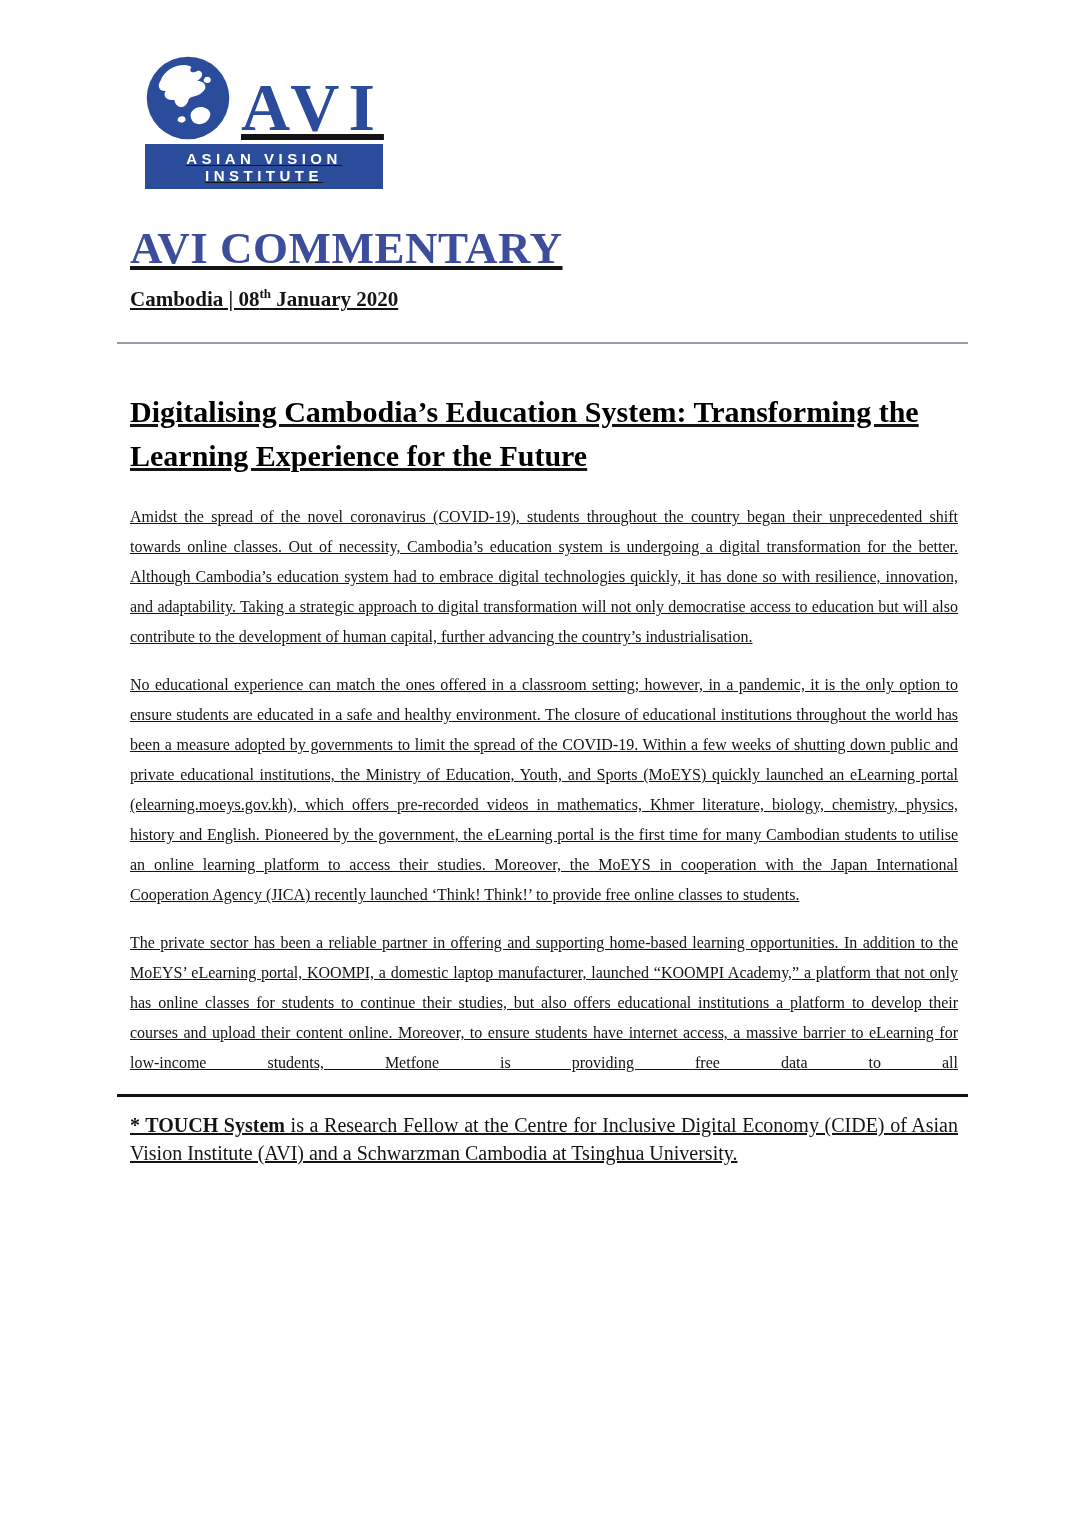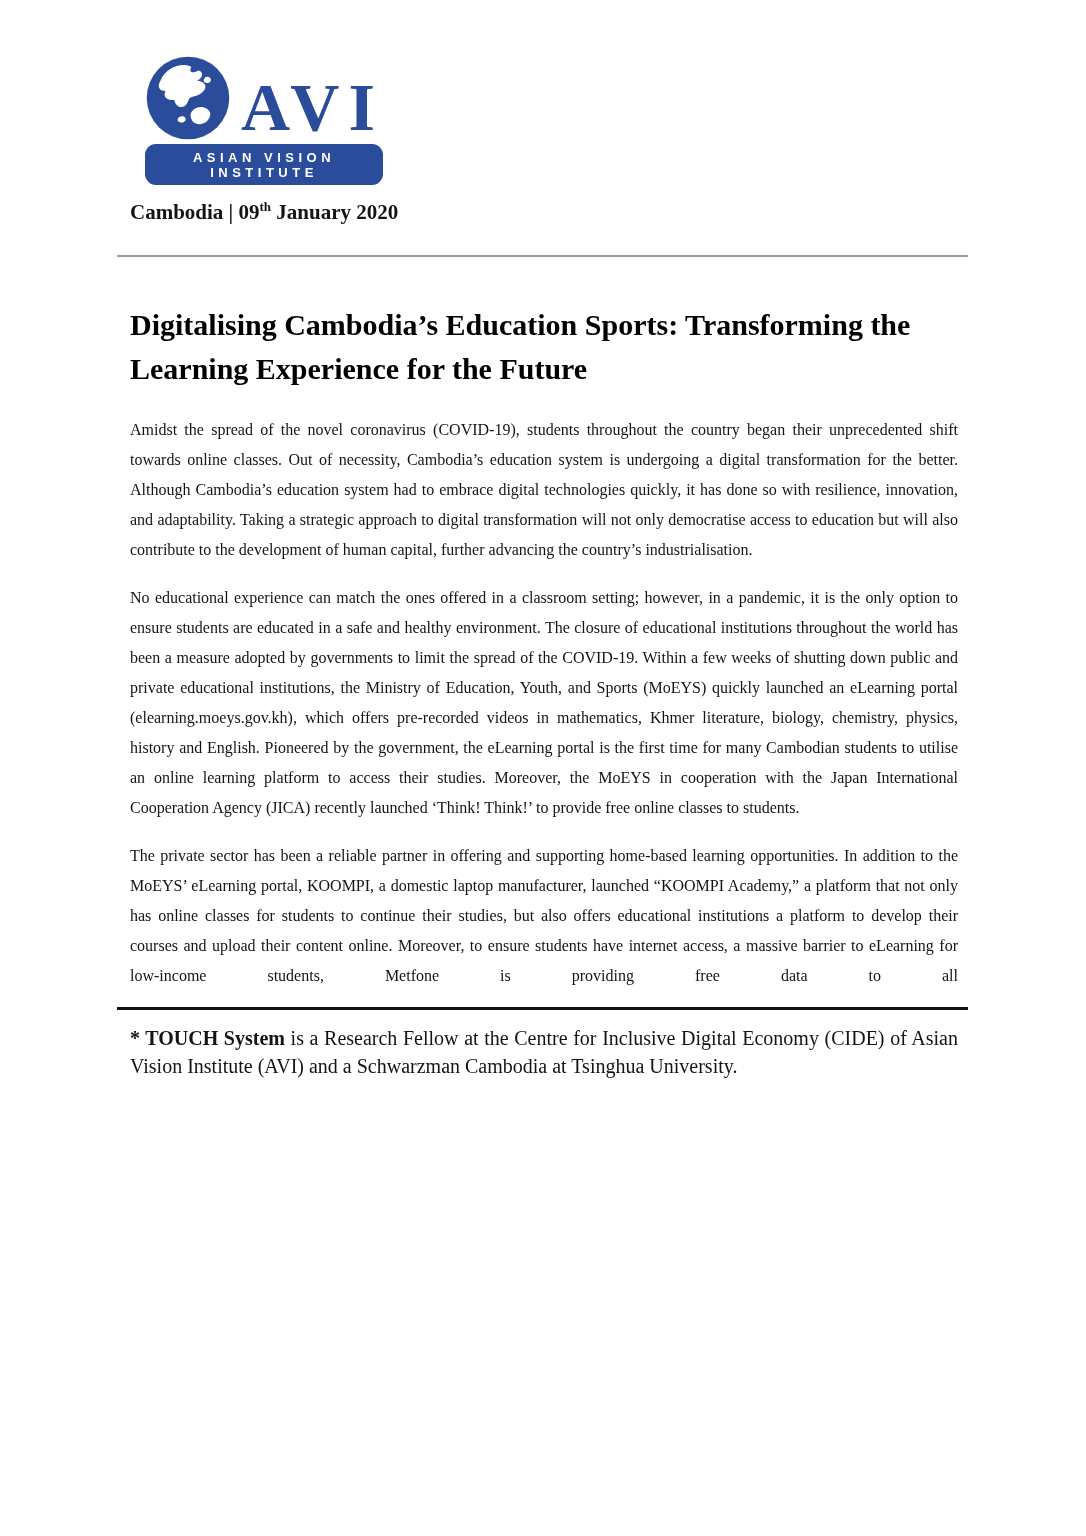--- a/index.html
+++ b/index.html
@@ -12,20 +12,21 @@
   html,body{background:#ffffff;}
   .page{
     position:relative;
     width:1086px;
     height:1187px;
     margin:0 auto;
     background:#ffffff;
     font-family:"Liberation Serif", serif;
     color:var(--text-black);
     overflow:hidden;
+    text-decoration:underline;
   }
   .content{padding:0 128px 0 130px;}
 
   
   .header-row{
     display:flex;
     justify-content:space-between;
     align-items:flex-start;
     padding-top:55px;
     margin-left:15px;
@@ -42,25 +43,24 @@
     margin:18px 0 0 10px;
     font-family:"Liberation Serif", serif;
   }
   .logo-banner{
     margin-top:3px;
     width:238px;
     background:var(--brand-blue);
     color:#ffffff;
     font-family:"Liberation Sans", sans-serif;
     font-weight:bold;
-    font-size:13px;
+    font-size:15px;
     letter-spacing:4.5px;
     text-align:center;
     padding:6px 0 5px 0;
-    border-radius:11px;
   }
   .issue{
     margin-top:45px;
     font-weight:bold;
     font-size:27px;
     letter-spacing:0.3px;
   }
 
   
   .masthead-title{
@@ -143,24 +143,25 @@
             <path fill="#ffffff" d="M56,64 C62,58 74,60 76,68 C76,78 64,84 56,78 C52,72 52,68 56,64 Z"></path>
             <path fill="#ffffff" d="M40,72 C44,70 48,72 47,76 C45,80 39,79 38,76 C38,74 38,73 40,72 Z"></path>
             <path fill="#ffffff" d="M70,26 C74,24 78,27 76,31 C73,34 68,32 68,29 Z"></path>
           </svg>
           <span class="logo-acronym">AVI</span>
         </div>
         <div class="logo-banner">ASIAN VISION INSTITUTE</div>
       </div>
     </div>
 
-    <div class="dateline"><span>Cambodia | 09</span><sup>th</sup><span> January 2020</span></div>
+    <h1 class="masthead-title">AVI COMMENTARY</h1>
+    <div class="dateline"><span>Cambodia | 08</span><sup>th</sup><span> January 2020</span></div>
     <div class="header-rule"></div>
 
-    <h2 class="article-title">Digitalising Cambodia’s Education Sports: Transforming the Learning Experience for the Future</h2>
+    <h2 class="article-title">Digitalising Cambodia’s Education System: Transforming the Learning Experience for the Future</h2>
 
     <p class="body-para first">Amidst the spread of the novel coronavirus (COVID-19), students throughout the country began their unprecedented shift towards online classes. Out of necessity, Cambodia’s education system is undergoing a digital transformation for the better. Although Cambodia’s education system had to embrace digital technologies quickly, it has done so with resilience, innovation, and adaptability. Taking a strategic approach to digital transformation will not only democratise access to education but will also contribute to the development of human capital, further advancing the country’s industrialisation.</p>
     <p class="body-para">No educational experience can match the ones offered in a classroom setting; however, in a pandemic, it is the only option to ensure students are educated in a safe and healthy environment. The closure of educational institutions throughout the world has been a measure adopted by governments to limit the spread of the COVID-19. Within a few weeks of shutting down public and private educational institutions, the Ministry of Education, Youth, and Sports (MoEYS) quickly launched an eLearning portal (elearning.moeys.gov.kh), which offers pre-recorded videos in mathematics, Khmer literature, biology, chemistry, physics, history and English. Pioneered by the government, the eLearning portal is the first time for many Cambodian students to utilise an online learning platform to access their studies. Moreover, the MoEYS in cooperation with the Japan International Cooperation Agency (JICA) recently launched ‘Think! Think!’ to provide free online classes to students.</p>
     <p class="body-para cut">The private sector has been a reliable partner in offering and supporting home-based learning opportunities. In addition to the MoEYS’ eLearning portal, KOOMPI, a domestic laptop manufacturer, launched “KOOMPI Academy,” a platform that not only has online classes for students to continue their studies, but also offers educational institutions a platform to develop their courses and upload their content online. Moreover, to ensure students have internet access, a massive barrier to eLearning for low-income students, Metfone is providing free data to all</p>
 
     <div class="footnote-rule"></div>
     <p class="footnote"><span class="fn-bold">* TOUCH System</span><span> is a Research Fellow at the Centre for Inclusive Digital Economy (CIDE) of Asian Vision Institute (AVI) and a Schwarzman Cambodia at Tsinghua University.</span></p>
 
   </div>
 

